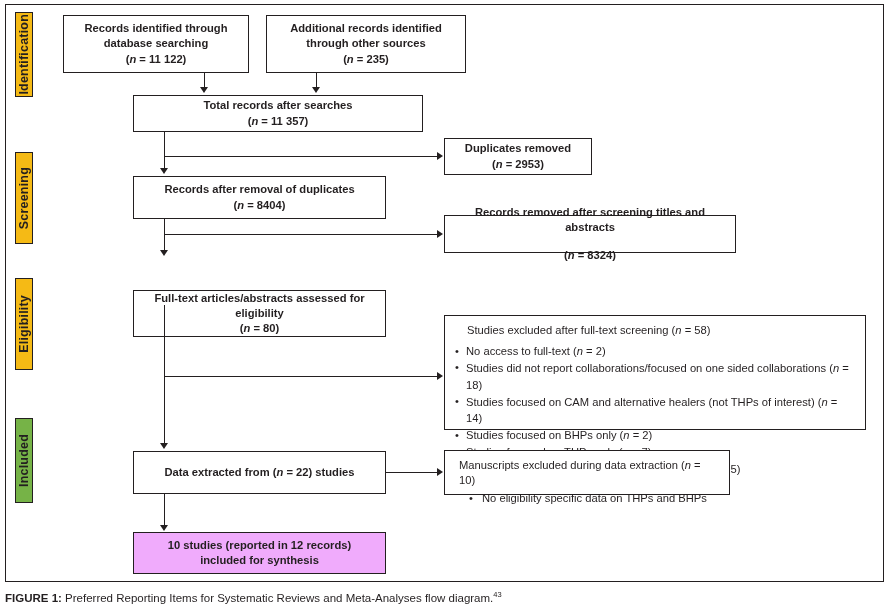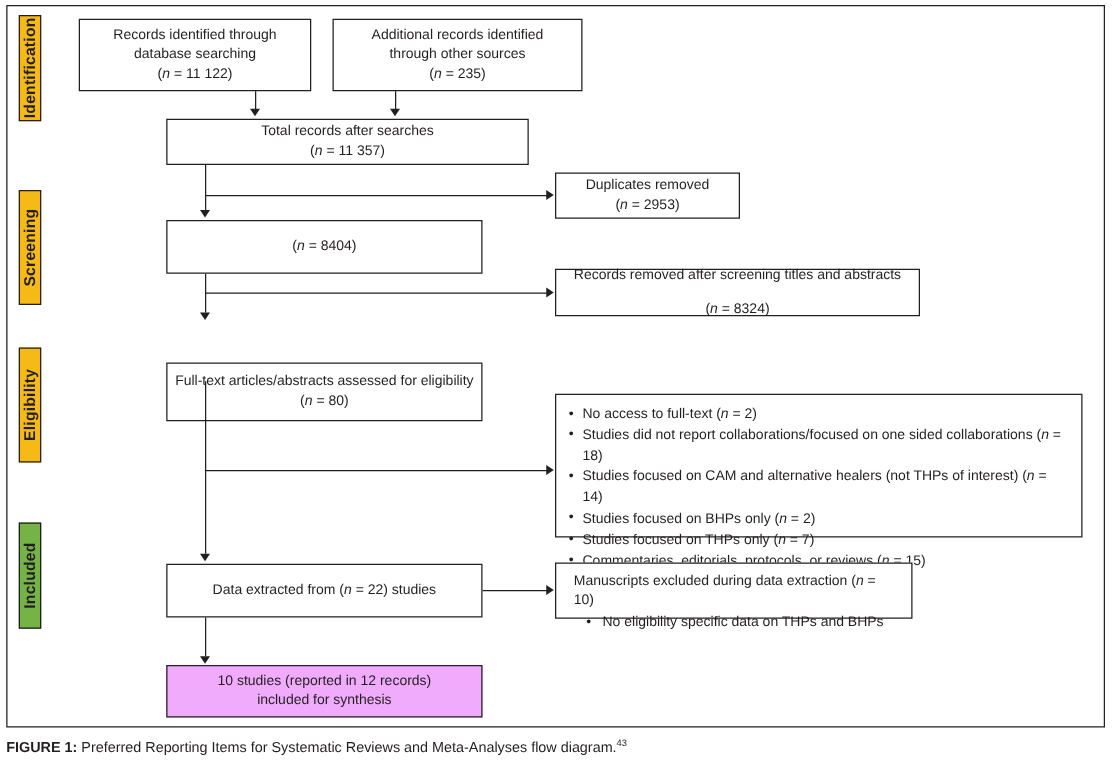--- a/index.html
+++ b/index.html
@@ -67,21 +67,21 @@
     line-height: 1.35;
     color: #231f20;
     padding: 2px 5px;
   }
   .flow-box.left-align {
     align-items: flex-start;
     text-align: left;
     justify-content: flex-start;
     padding: 7px 10px;
   }
-  .flow-box .line { display: block; }
+  .flow-box .line { display: block; font-weight: bold; }
 
   .italic-n { font-style: italic; }
 
   
   .excl-head {
     display: block;
     margin: 0 0 5px 12px;
     font-size: 11.2px;
   }
   .excl-list {
@@ -210,20 +210,21 @@
   <div class="arrow-down" style="left:160px; top:168px;"></div>
   <div class="hline" style="left:164px; top:156px; width:274px;"></div>
   <div class="arrow-right" style="left:437px; top:152px;"></div>
 
   <div class="flow-box" style="left:444px; top:138px; width:148px; height:37px;">
     <span class="line">Duplicates removed</span>
     <span class="line"><span>(</span><span class="italic-n">n</span><span> = 2953)</span></span>
   </div>
 
   <div class="flow-box" style="left:133px; top:176px; width:253px; height:43px;">
+    <span class="line">Records after removal of duplicates</span>
     <span class="line"><span>(</span><span class="italic-n">n</span><span> = 8404)</span></span>
   </div>
 
   <div class="vline" style="left:164px; top:219px; height:31px;"></div>
   <div class="arrow-down" style="left:160px; top:250px;"></div>
   <div class="hline" style="left:164px; top:234px; width:274px;"></div>
   <div class="arrow-right" style="left:437px; top:230px;"></div>
 
   <div class="flow-box" style="left:444px; top:215px; width:292px; height:38px;gap:12px;">
     <span class="line">Records removed after screening titles and abstracts</span>
@@ -234,20 +235,21 @@
     <span class="line">Full-text articles/abstracts assessed for eligibility</span>
     <span class="line"><span>(</span><span class="italic-n">n</span><span> = 80)</span></span>
   </div>
 
   <div class="vline" style="left:164px; top:305px; height:138px;"></div>
   <div class="arrow-down" style="left:160px; top:443px;"></div>
   <div class="hline" style="left:164px; top:376px; width:274px;"></div>
   <div class="arrow-right" style="left:437px; top:372px;"></div>
 
   <div class="flow-box left-align" style="left:444px; top:315px; width:422px; height:115px;">
+    <span class="excl-head"><span>Studies excluded after full-text screening (</span><span class="italic-n">n</span><span> = 58)</span></span>
     <ul class="excl-list">
       <li><span>No access to full-text (</span><span class="italic-n">n</span><span> = 2)</span></li>
       <li><span>Studies did not report collaborations/focused on one sided collaborations (</span><span class="italic-n">n</span><span> = 18)</span></li>
       <li><span>Studies focused on CAM and alternative healers (not THPs of interest) (</span><span class="italic-n">n</span><span> = 14)</span></li>
       <li><span>Studies focused on BHPs only (</span><span class="italic-n">n</span><span> = 2)</span></li>
       <li><span>Studies focused on THPs only (</span><span class="italic-n">n</span><span> = 7)</span></li>
       <li><span>Commentaries, editorials, protocols, or reviews (</span><span class="italic-n">n</span><span> = 15)</span></li>
     </ul>
   </div>
 

